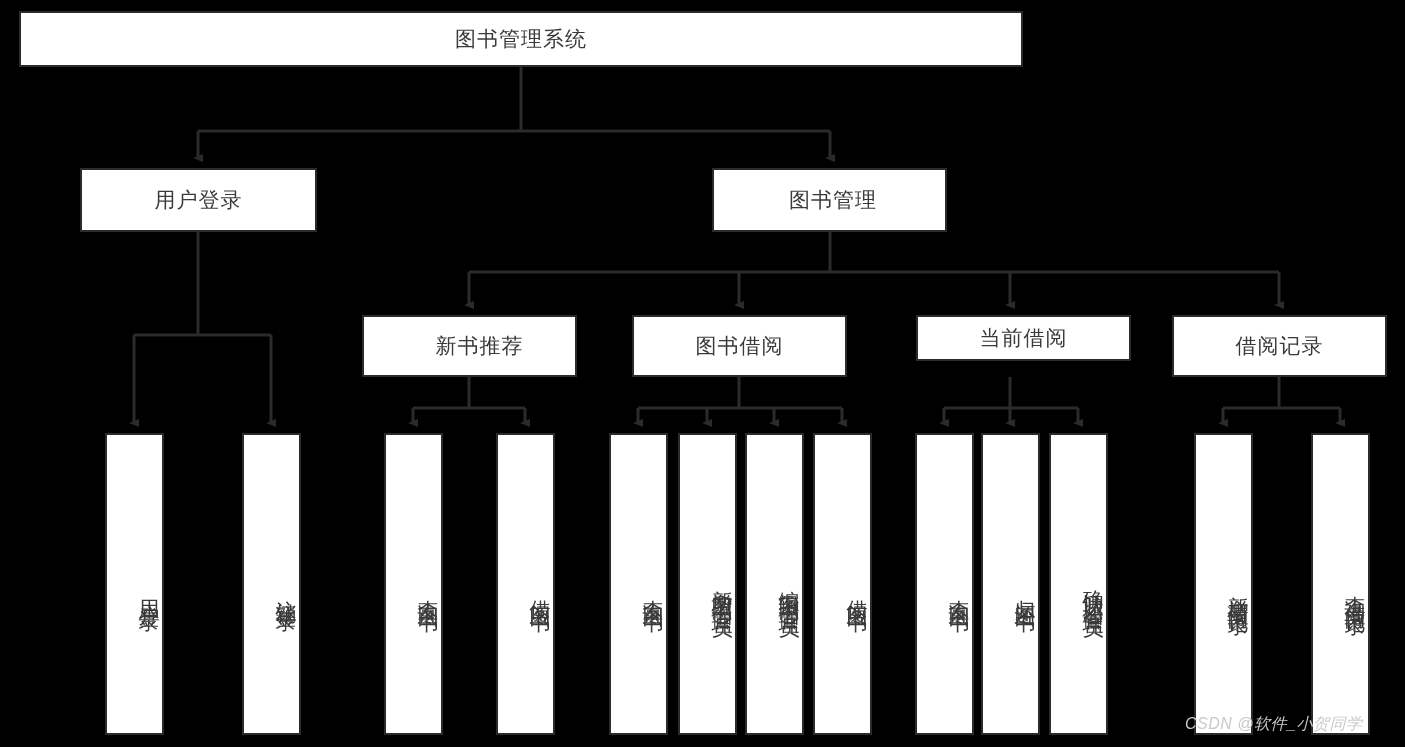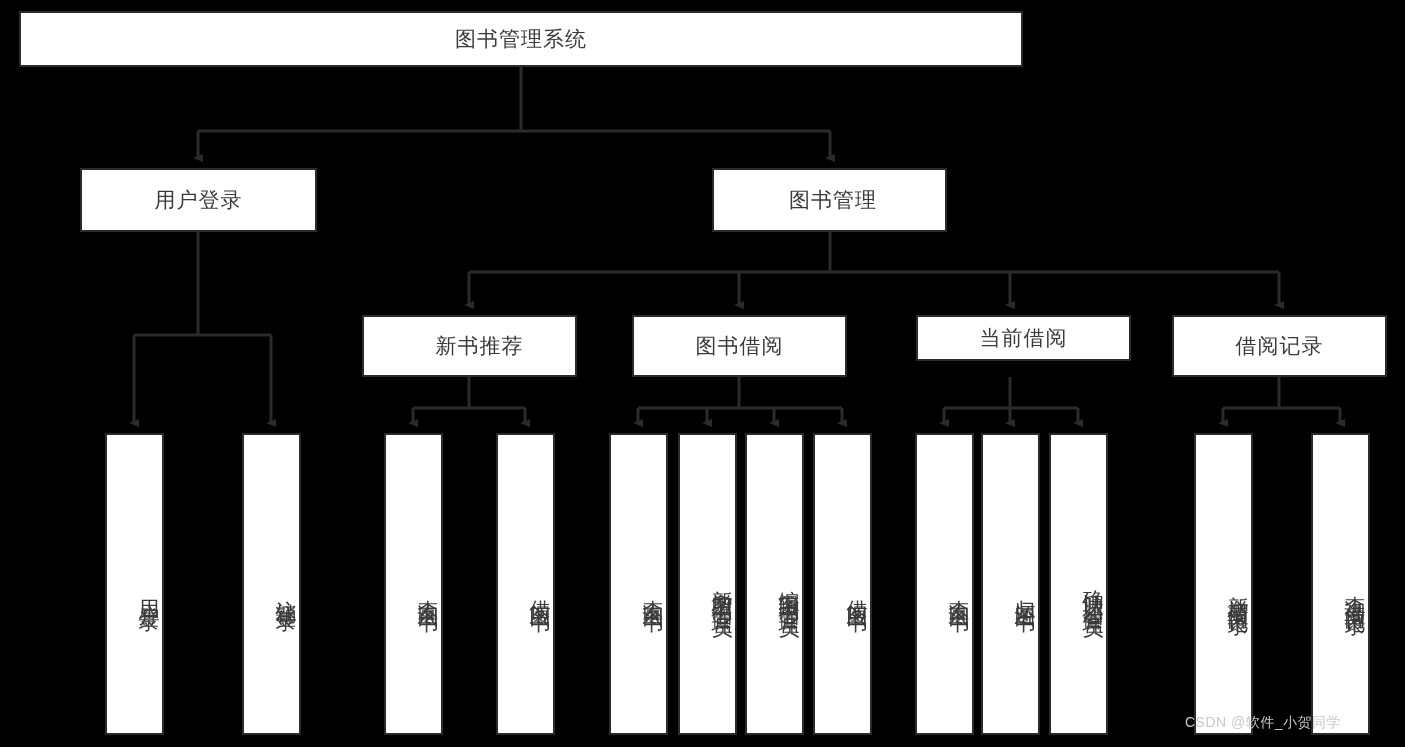--- a/index.html
+++ b/index.html
@@ -46,25 +46,26 @@
     align-items: flex-start;
     justify-content: center;
     padding-top: 14px;
     letter-spacing: 4px;
     font-size: 21px;
   }
   .watermark {
     position: absolute;
     left: 1185px;
     top: 714px;
-    font-size: 14px;
+    font-size: 16px;
     color: #c9c9c9;
     white-space: nowrap;
     z-index: 3;
     letter-spacing: 0.5px;
+    font-style: italic;
   }
 </style>
 </head>
 <body>
 
 <div id="canvas">
 
   <svg id="edges" viewBox="0 0 1405 747" xmlns="http://www.w3.org/2000/svg">
     <defs>
       <marker id="arrow" markerWidth="10" markerHeight="10" refX="4" refY="5" orient="auto" markerUnits="userSpaceOnUse">

